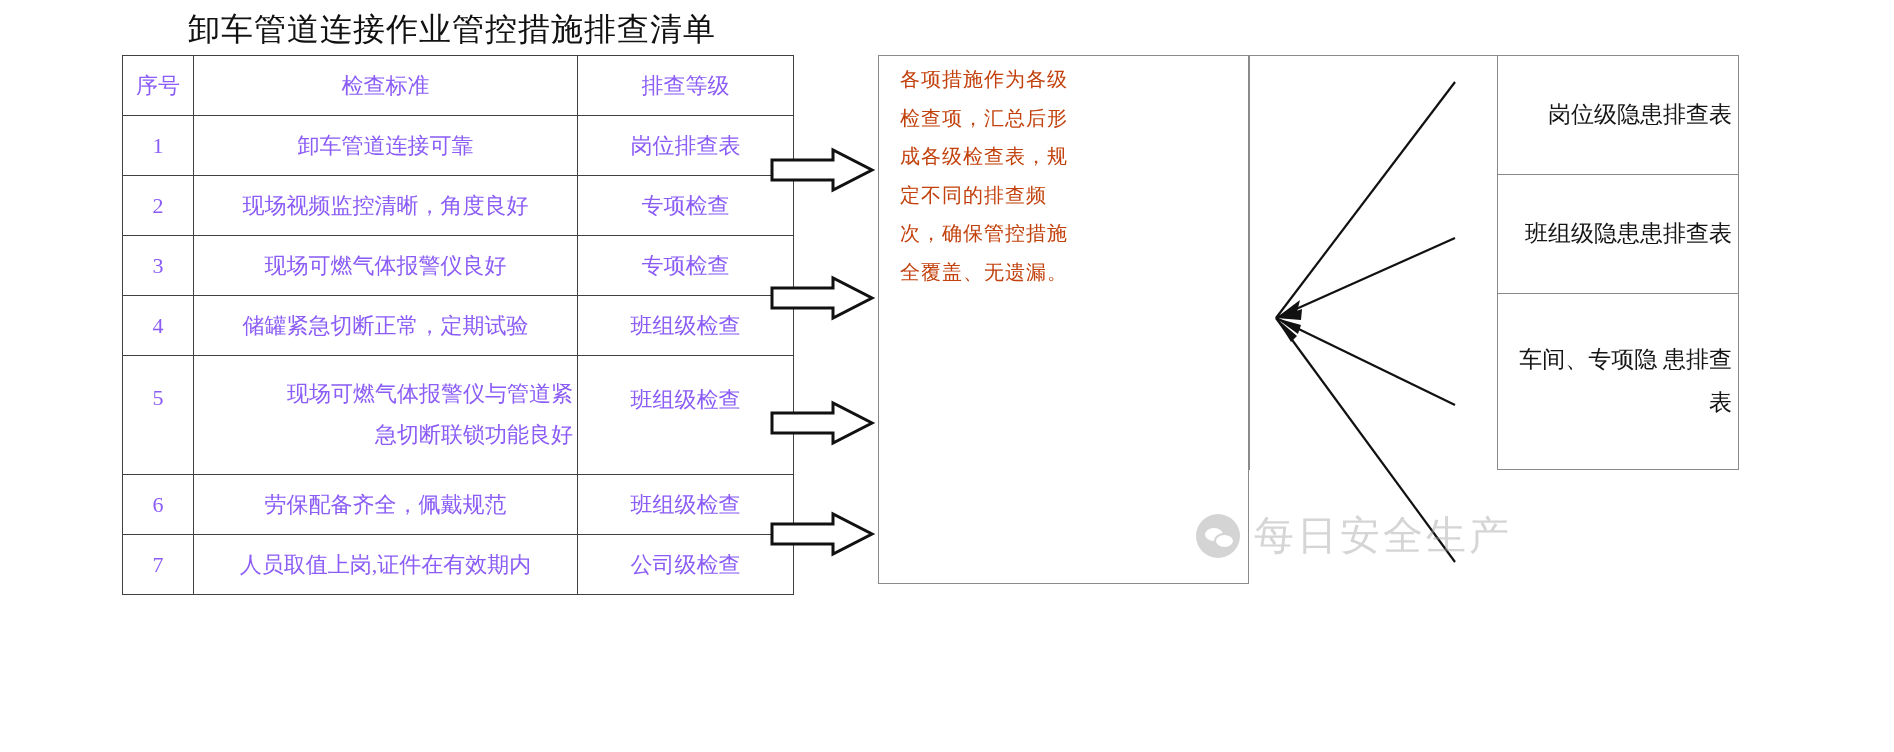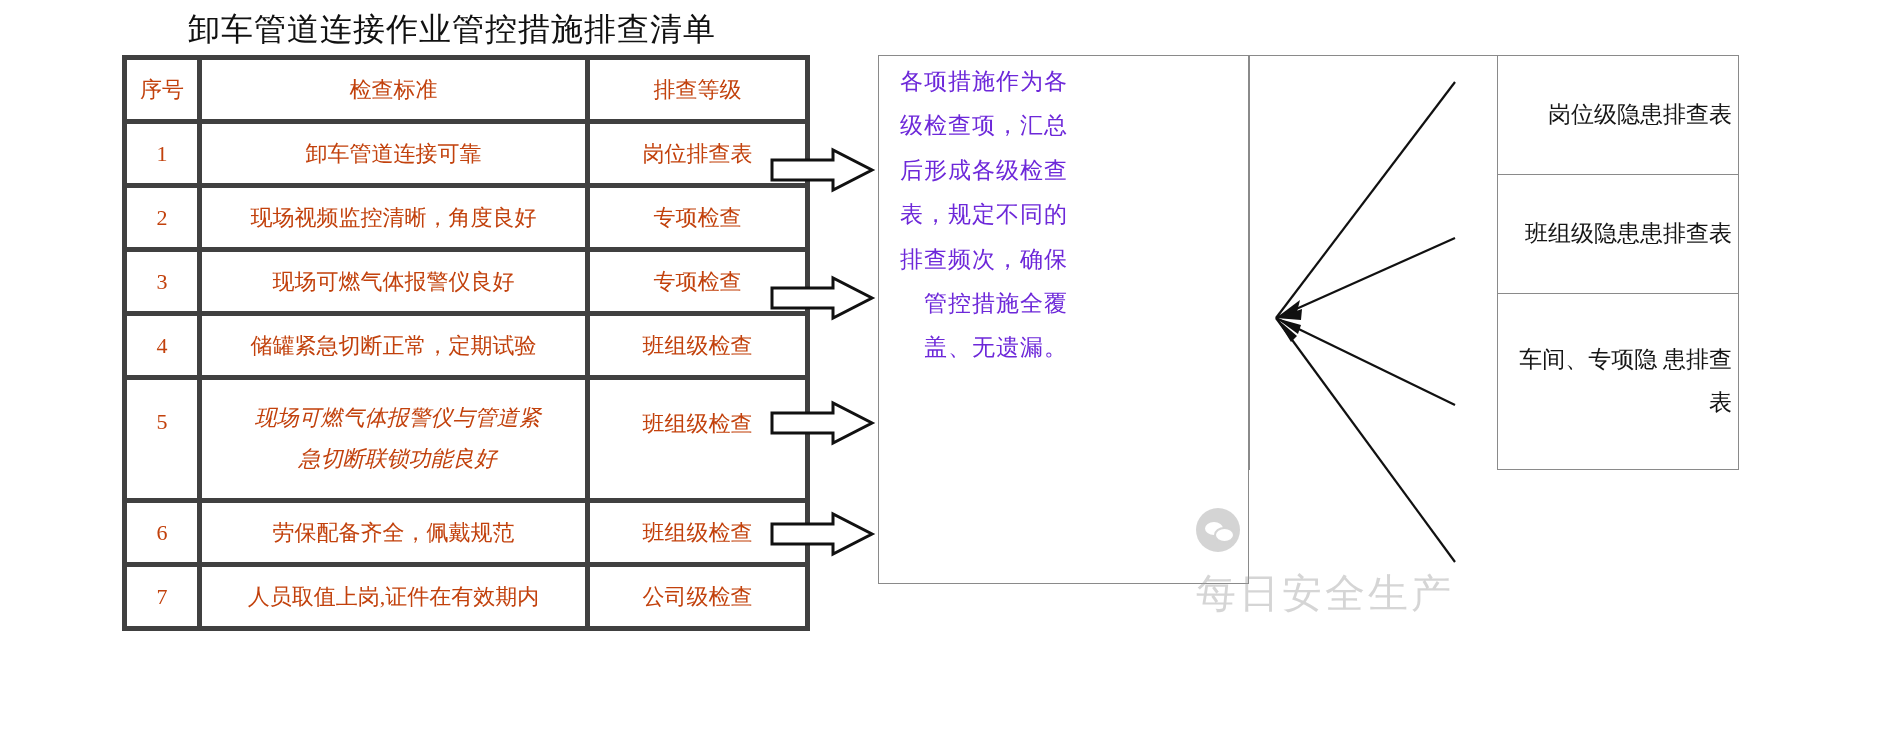--- a/index.html
+++ b/index.html
@@ -6,59 +6,59 @@
   body{width:1894px;height:752px;position:relative;overflow:hidden;
        font-family:"Liberation Serif","DejaVu Serif",serif;color:#1a1a1a;}
 
   
   #title{position:absolute;left:188px;top:8px;font-size:32px;letter-spacing:1px;
          white-space:nowrap;color:#111;}
 
   
   #left-table{position:absolute;left:122px;top:55px;width:648px;
               border-collapse:collapse;table-layout:fixed;}
-  #left-table td{border:5px solid #404040;font-size:22px;text-align:center;
-                 vertical-align:middle;padding:0 4px;color:#c2410c;}
+  #left-table td{border:1px solid #404040;font-size:22px;text-align:center;
+                 vertical-align:middle;padding:0 4px;color:#8b5cf6;}
   #left-table td.idx{width:62px;}
   #left-table td.std{width:375px;}
   #left-table td.lvl{width:207px;}
   .r-h td,.r1 td,.r2 td,.r3 td,.r4 td,.r6 td,.r7 td{height:59px;}
   .r5 td{height:118px;}
-  .std-two{display:block;text-align:center;padding-left:8px;line-height:1.85;font-style:italic;}
+  .std-two{display:block;text-align:right;padding-left:8px;line-height:1.85;}
   .lvl-top{display:block;margin-top:-30px;}
 
   
   #mid-col{position:absolute;left:878px;top:55px;width:193px;height:529px;
            border:1px solid #8a8a8a;border-right:none;box-sizing:border-box;}
   #mid-col2{position:absolute;left:1071px;top:55px;width:178px;height:529px;
            border:1px solid #8a8a8a;border-left:none;box-sizing:border-box;}
-  #mid-text{position:absolute;left:900px;top:60px;width:168px;font-size:23px;
-            line-height:1.93;letter-spacing:1px;color:#6d28d9;text-align:right;}
+  #mid-text{position:absolute;left:900px;top:60px;width:168px;font-size:20px;
+            line-height:1.93;letter-spacing:1px;color:#c2410c;text-align:left;}
 
   
   #right-table{position:absolute;left:1249px;top:55px;width:490px;
                border-collapse:collapse;table-layout:fixed;}
   #right-table td{border:1px solid #8a8a8a;font-size:23px;text-align:right;
                   vertical-align:middle;color:#151515;line-height:1.85;
                   padding:0 6px;}
   #right-table td.spacer{width:198px;border-right:1px solid #8a8a8a;
                          border-top:none;border-bottom:none;}
   #right-table td.spacer-top{border-top:1px solid #8a8a8a;}
   #right-table td.spacer-bot{border-bottom:1px solid #8a8a8a;}
   #right-table td.name{width:192px;}
   .rr1 td{height:118px;} .rr2 td{height:118px;}
   .rr3 td{height:175px;} .rr4 td{height:118px;}
 
   
   #overlay{position:absolute;left:0;top:0;width:1894px;height:752px;
            pointer-events:none;}
 
   
-  #wm{position:absolute;left:1196px;top:508px;display:flex;
-      gap:14px;opacity:.42;flex-direction:column;}
+  #wm{position:absolute;left:1196px;top:508px;display:flex;align-items:center;
+      gap:14px;opacity:.42;}
   #wm .wbadge{width:44px;height:44px;border-radius:50%;background:#9a9a9a;
       position:relative;flex:none;}
   #wm .wbadge::before{content:"";position:absolute;left:9px;top:14px;width:18px;
       height:13px;border-radius:50%;background:#fff;}
   #wm .wbadge::after{content:"";position:absolute;left:18px;top:19px;width:17px;
       height:12px;border-radius:50%;background:#fff;border:2px solid #9a9a9a;}
   #wm .wtext{font-size:40px;color:#9d9d9d;letter-spacing:3px;white-space:nowrap;
       font-family:"Liberation Sans","DejaVu Sans",sans-serif;}
 </style>
 </head>

